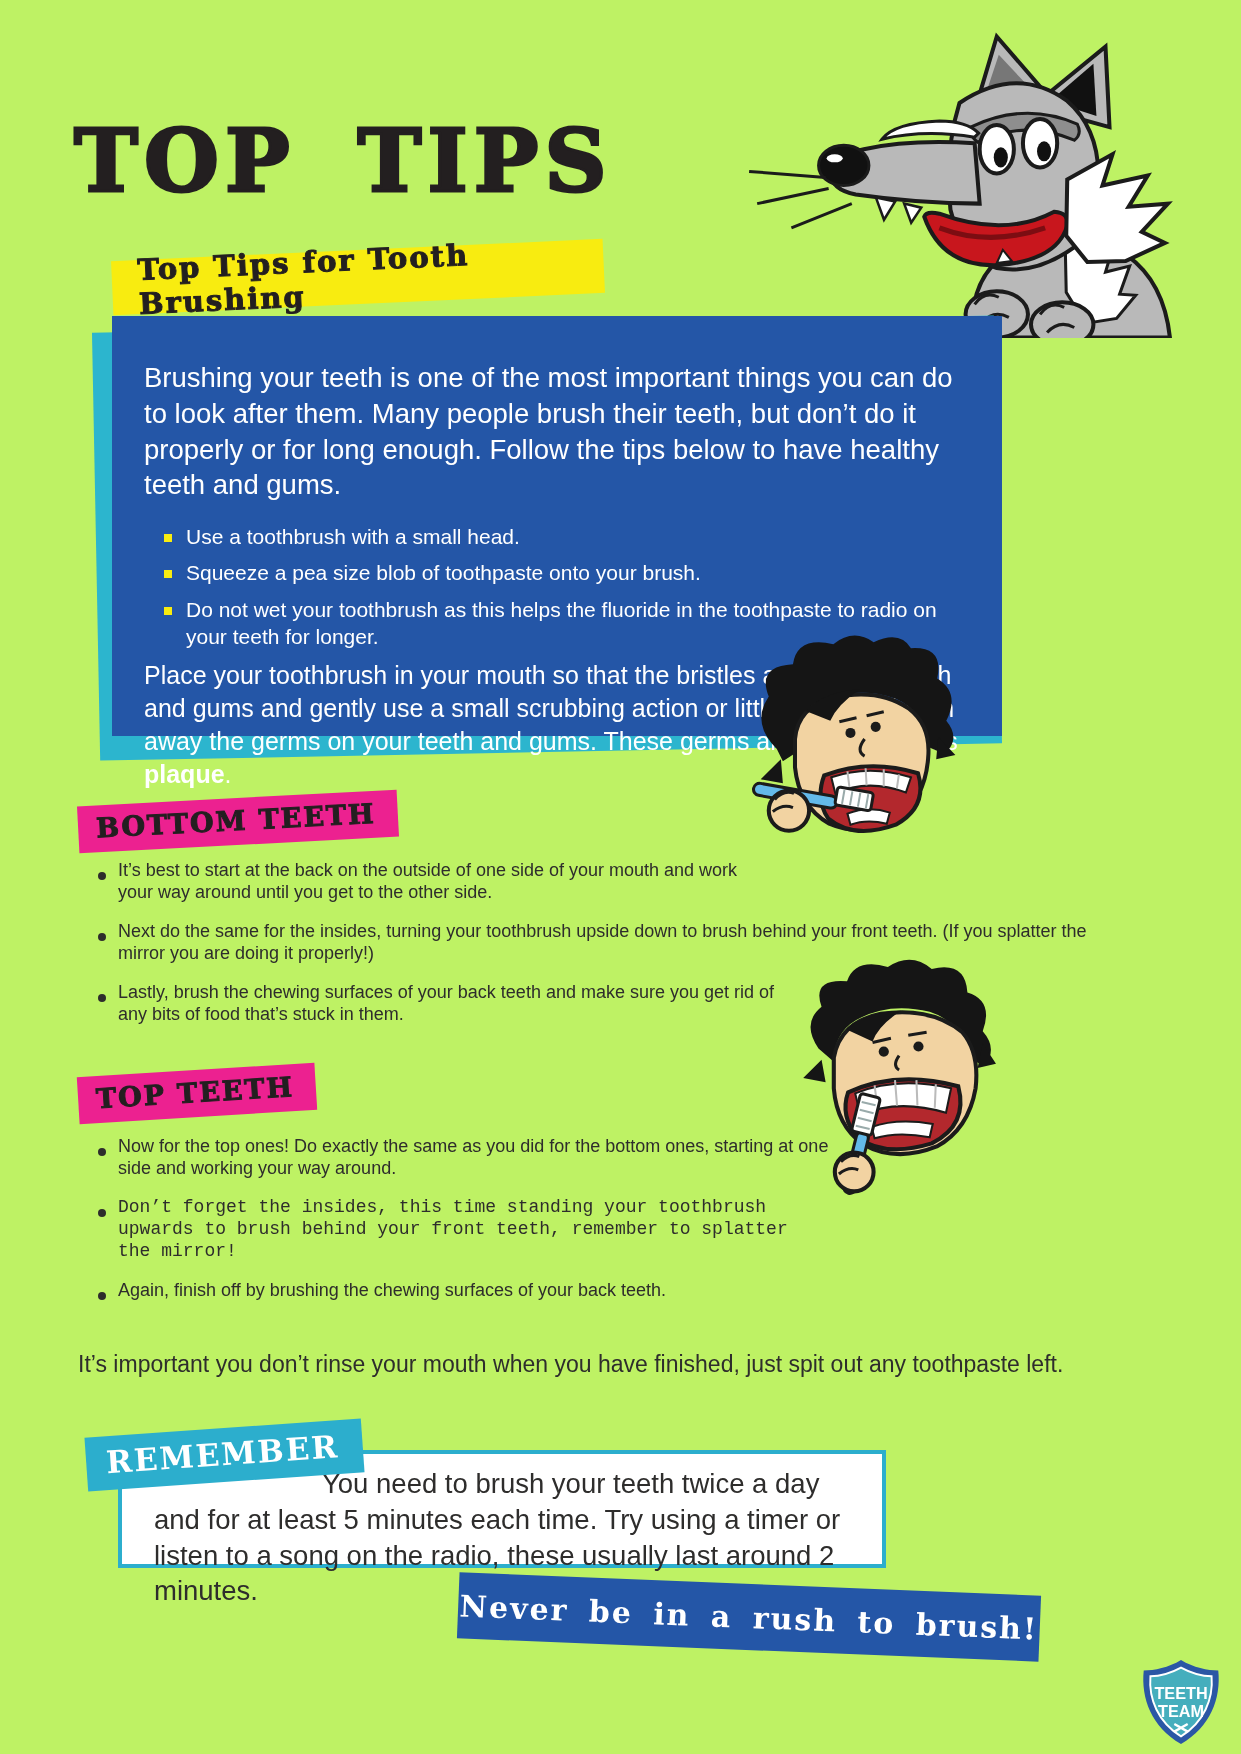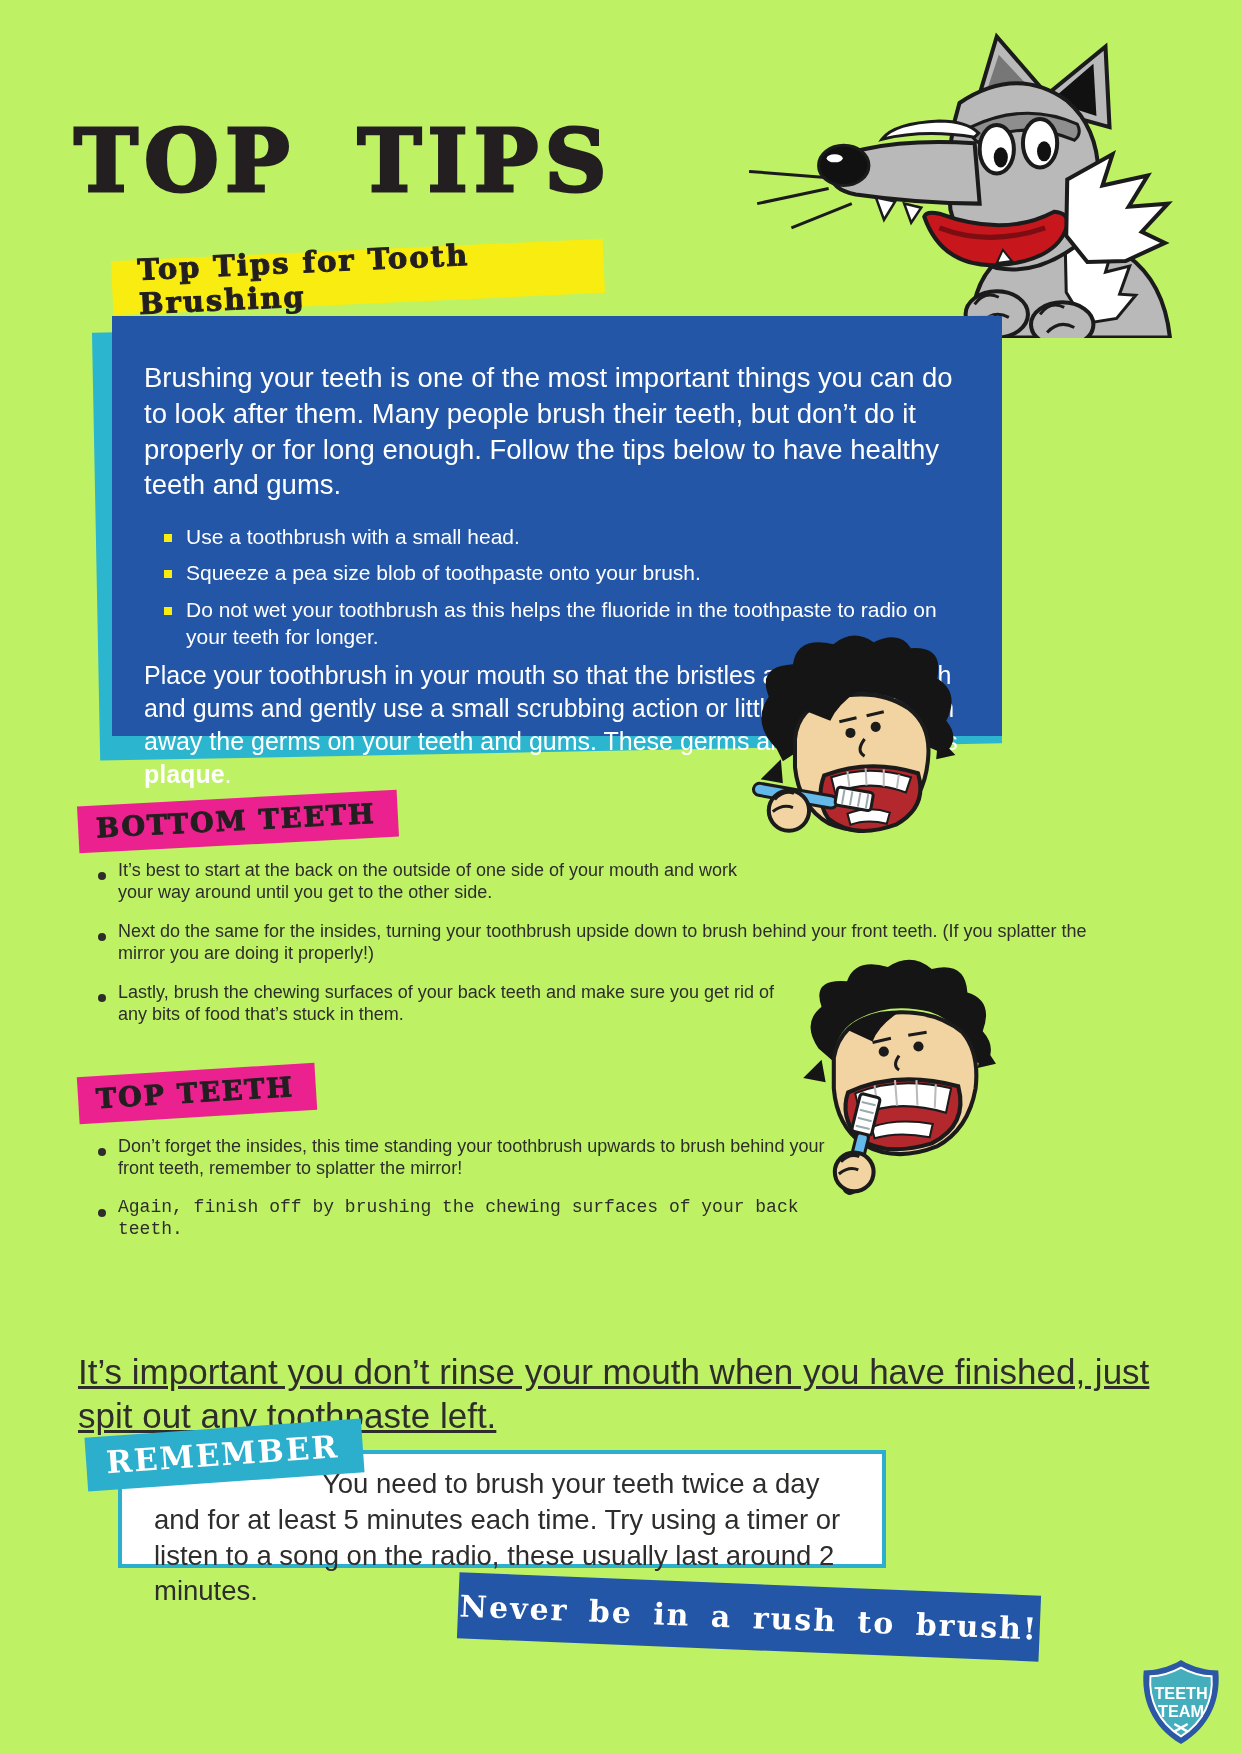--- a/index.html
+++ b/index.html
@@ -65,21 +65,21 @@
   .list-top{left:92px;top:1136px;width:760px;}
   .list-top li:nth-child(1){max-width:712px;}
   .list-top li:nth-child(2){max-width:712px;font-family:Liberation Mono, monospace;}
   .list-top li:nth-child(3){max-width:730px;}
 
   
   .kid1{left:746px;top:626px;width:218px;height:232px;z-index:2;}
   .kid2{left:793px;top:948px;width:204px;height:248px;z-index:2;}
 
   
-  .note-line{left:78px;top:1350px;width:1120px;font-size:35px;line-height:1.25;text-decoration:underline;}
+  .note-line{left:78px;top:1350px;width:1120px;font-size:23px;line-height:1.25;}
 
   
   .remember-banner{
     left:86px;top:1428px;background:#2caecd;color:#ffffff;padding:8px 24px 10px 20px;
     font-size:31px;letter-spacing:2px;transform:rotate(-4deg);z-index:4;
   }
   .remember-box{
     left:118px;top:1450px;width:768px;height:118px;border:4px solid #2caecd;
     background:#fff;z-index:3;box-sizing:border-box;
   }
@@ -195,20 +195,21 @@
         <path d="M95,158 v14 M103,158 v14 M111,158 v14 M119,158 v14" stroke="#9aa" stroke-width="2"></path>
       </g>
 
       <circle cx="42" cy="183" r="20" fill="#f2d3a2" stroke="#1b1b1b" stroke-width="4"></circle>
       <path d="M28,172 q9,-10 19,-6 M26,184 q10,-8 20,-4" stroke="#1b1b1b" stroke-width="3" fill="none"></path>
     </svg>
   </div>
 
   <div class="abs pink-banner banner-top slab">TOP TEETH</div>
   <ul class="abs tips-list list-top">
+    <li>Now for the top ones! Do exactly the same as you did for the bottom ones, starting at one side and working your way around.</li>
     <li>Don’t forget the insides, this time standing your toothbrush upwards to brush behind your front teeth, remember to splatter the mirror!</li>
     <li>Again, finish off by brushing the chewing surfaces of your back teeth.</li>
   </ul>
 
   <div class="abs kid2">
     <svg viewBox="0 0 200 240" width="100%" height="100%">
       <path d="M25,97 Q8,72 28,56 Q18,28 53,31 Q61,8 93,17 Q116,2 136,19 Q169,11 171,42 Q197,50 186,80 Q201,97 188,114 L171,106 Q167,72 134,61 Q94,51 62,69 Q40,82 40,110 Z" fill="#151515"></path>
       <path d="M28,108 L10,126 L32,130 Z M186,92 L199,112 L181,116 Z" fill="#151515"></path>
       <path d="M40,106 Q46,71 86,63 Q136,56 166,81 Q183,101 179,136 Q172,176 141,193 Q101,209 69,191 Q43,173 40,136 Z" fill="#f2d3a2" stroke="#1b1b1b" stroke-width="4"></path>
       <path d="M52,78 Q74,60 106,60 Q84,74 78,90 Z" fill="#151515"></path>

